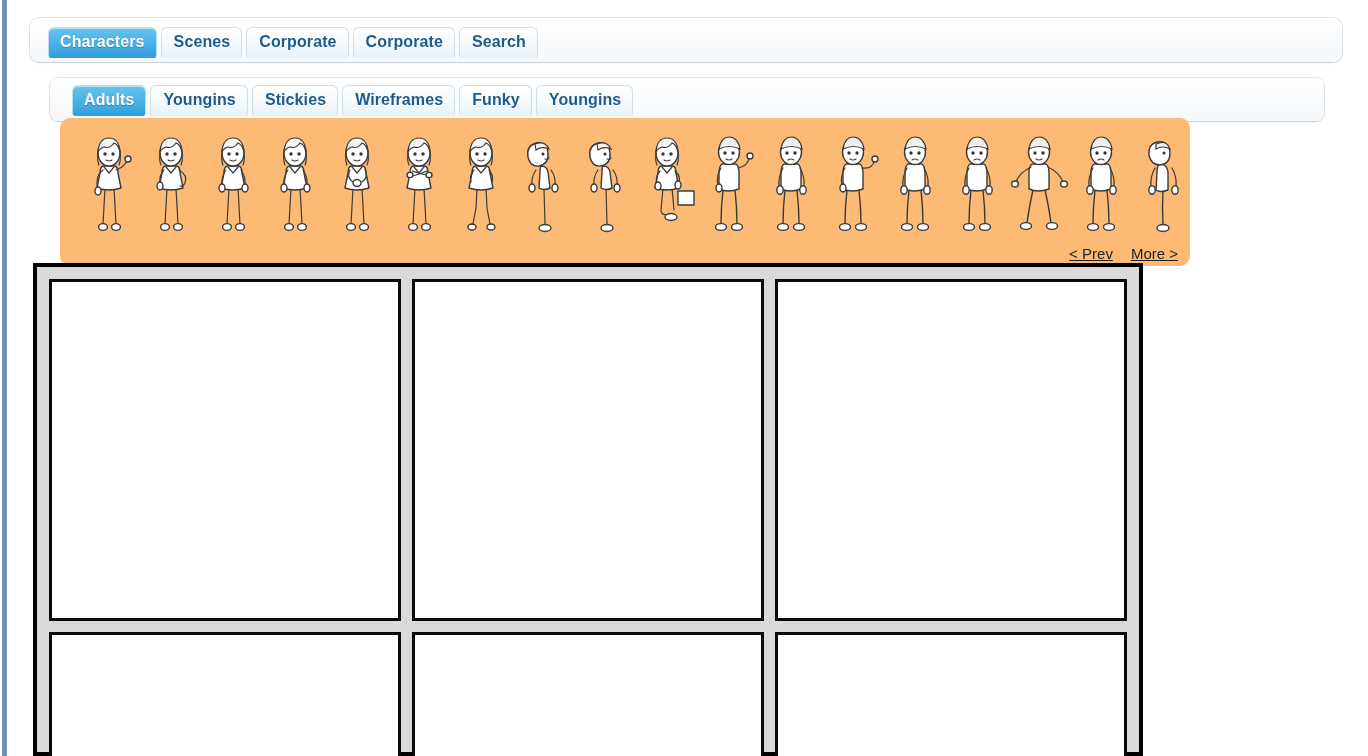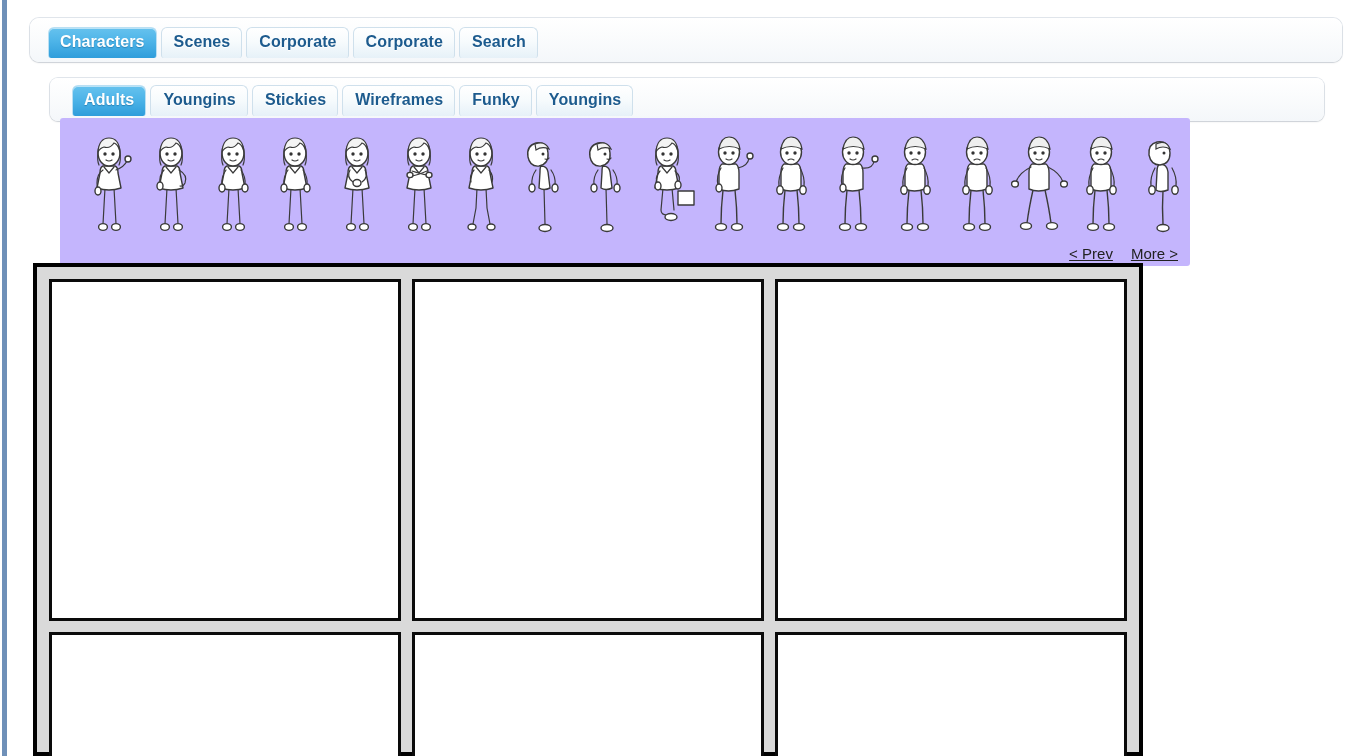--- a/index.html
+++ b/index.html
@@ -93,22 +93,22 @@
     box-shadow: inset 0 1px 0 rgba(255,255,255,0.55);
   }
 
   
   #char-strip {
     position: absolute;
     left: 60px;
     top: 118px;
     width: 1130px;
     height: 148px;
-    background: #c4b5fd;
-    border-radius: 3px;
+    background: #fdba74;
+    border-radius: 10px;
     overflow: hidden;
   }
 
   #char-track {
     position: absolute;
     left: 0;
     top: 0;
     width: 1130px;
     height: 120px;
     display: flex;

